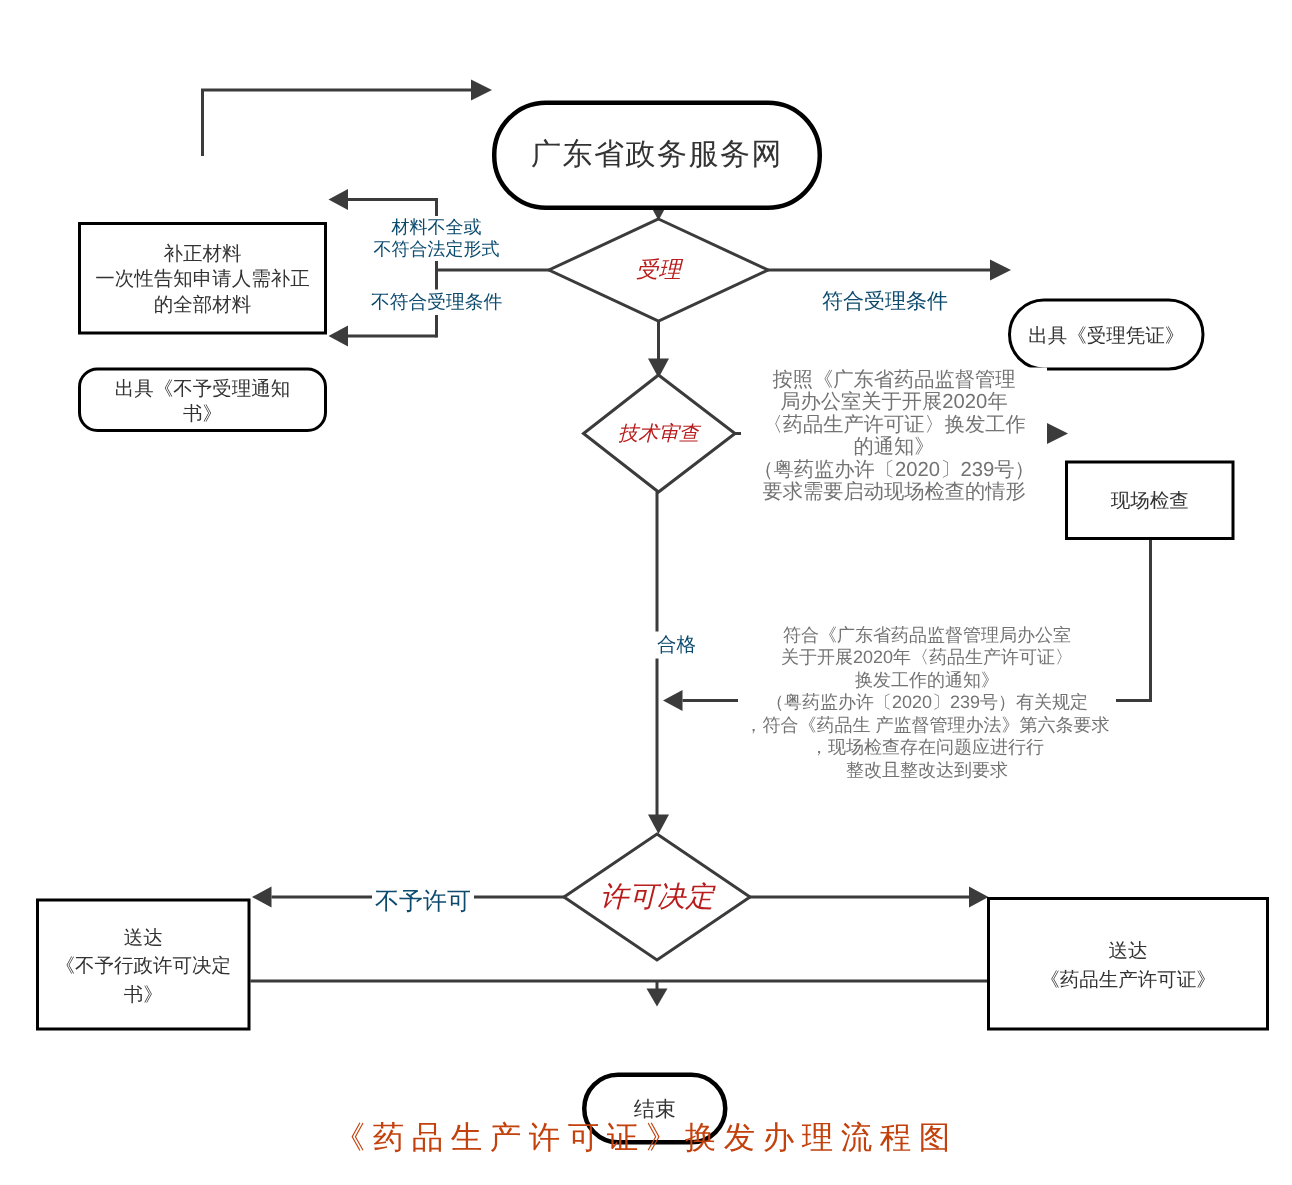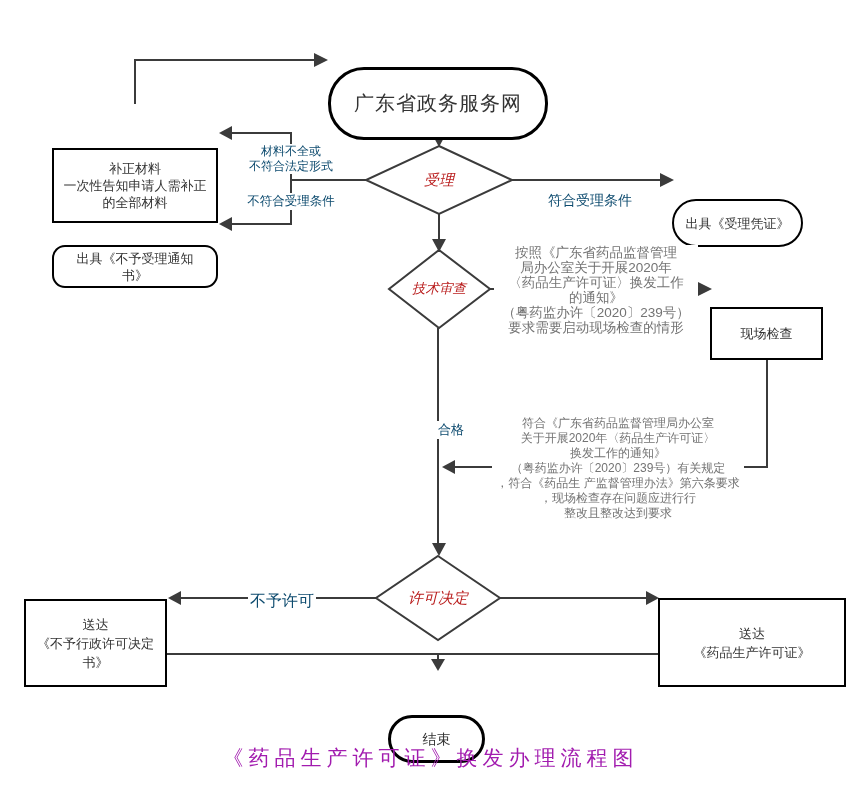--- a/index.html
+++ b/index.html
@@ -55,21 +55,21 @@
     color: #737373;
   }
   #caption {
     position: absolute;
     left: 0; top: 744px;
     width: 100%;
     text-align: center;
     font-family: "Liberation Serif", "DejaVu Serif", serif;
     font-size: 21px;
     letter-spacing: 5px;
-    color: #a21caf;
+    color: #c2410c;
     white-space: nowrap;
   }
 </style>
 </head>
 <body>
 
 <div id="canvas">
 
   <svg id="wires" width="861" height="790" viewBox="0 0 861 790">
     <g stroke="#3b3b3b" stroke-width="2" fill="none">
@@ -140,21 +140,21 @@
 《不予行政许可决定
 书》</div>
 
   <div class="node" style="left:658px; top:554px; width:188px; height:89px; line-height:19px;">送达
 《药品生产许可证》</div>
 
   <div class="node stadium" style="left:388px; top:671px; width:97px; height:48px; border-radius:24px; font-size:14px;">结束</div>
 
   <div class="diamond-label" style="left:439px; top:180px; font-size:15px;">受理</div>
   <div class="diamond-label" style="left:439px; top:289px; font-size:13.5px;">技术审查</div>
-  <div class="diamond-label" style="left:438px; top:598px; font-size:15px;">许可决定</div>
+  <div class="diamond-label" style="left:438px; top:598px; font-size:19px;">许可决定</div>
 
   <div class="edge-label" style="left:291px; top:144px; font-size:12px; line-height:15px;">材料不全或
 不符合法定形式</div>
   <div class="edge-label" style="left:291px; top:193px; font-size:12.5px;">不符合受理条件</div>
   <div class="edge-label" style="left:590px; top:172px; font-size:14px;margin-top:20px;">符合受理条件</div>
   <div class="edge-label" style="left:441px; top:421px; font-size:13px;margin-left:10px;">合格</div>
   <div class="edge-label" style="left:282px; top:591px; font-size:16px;">不予许可</div>
 
   <div class="note" style="left:596px; top:245px; width:204px; font-size:13.5px; line-height:15px;">按照《广东省药品监督管理
 局办公室关于开展2020年

